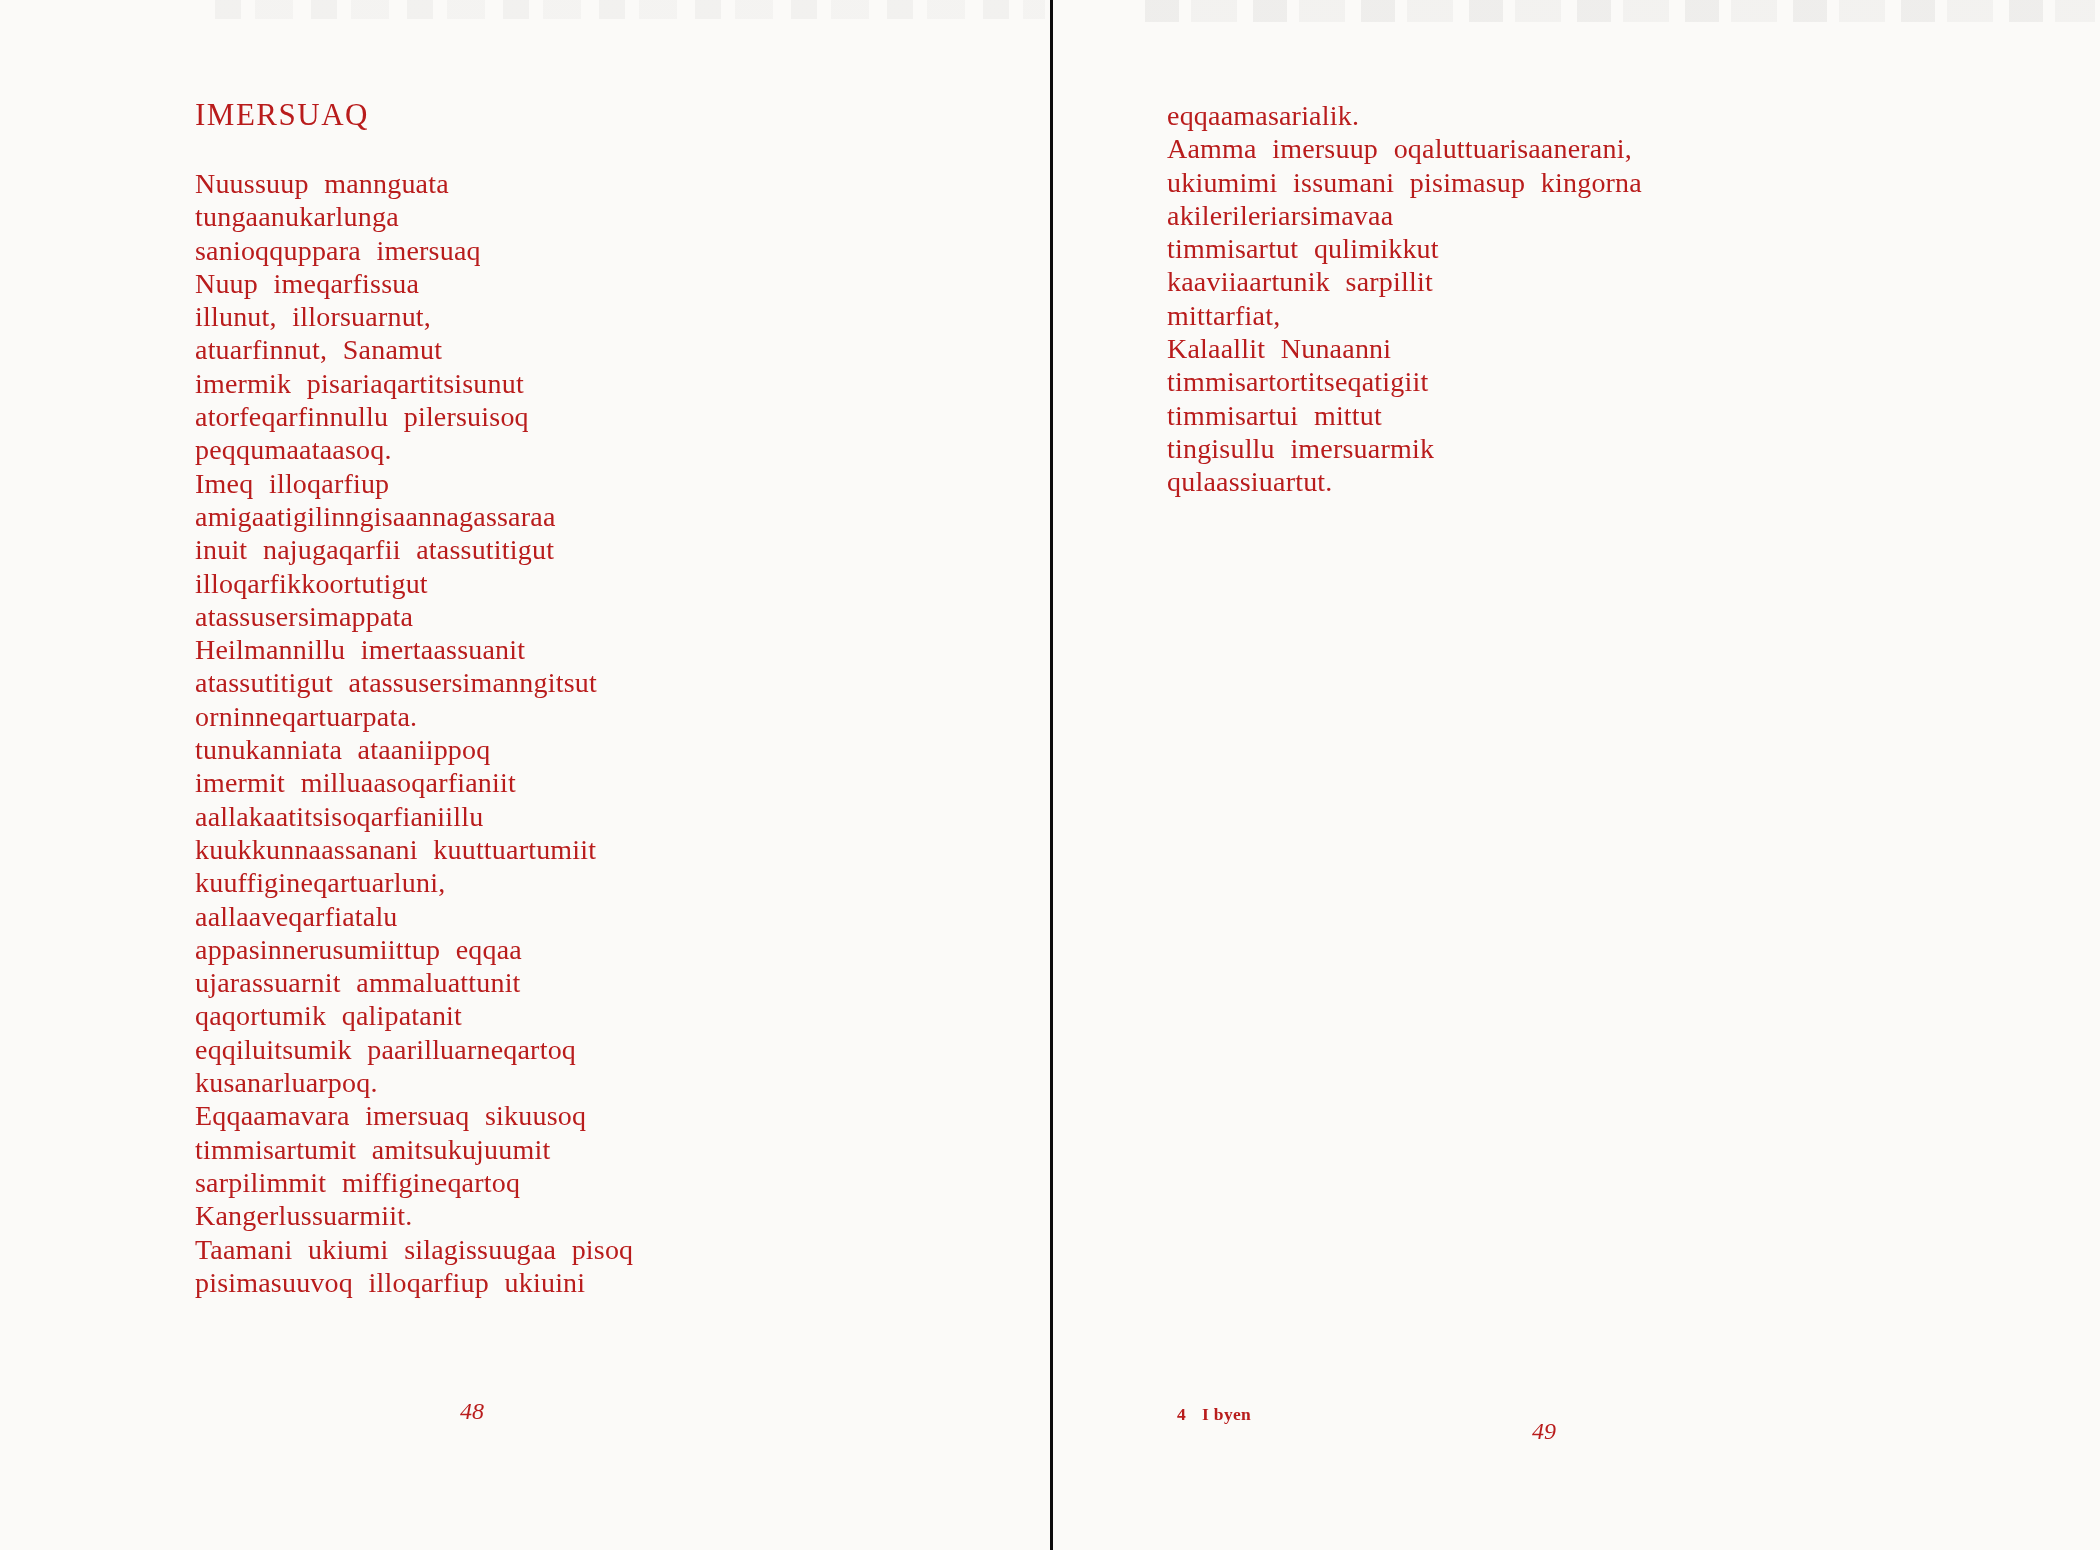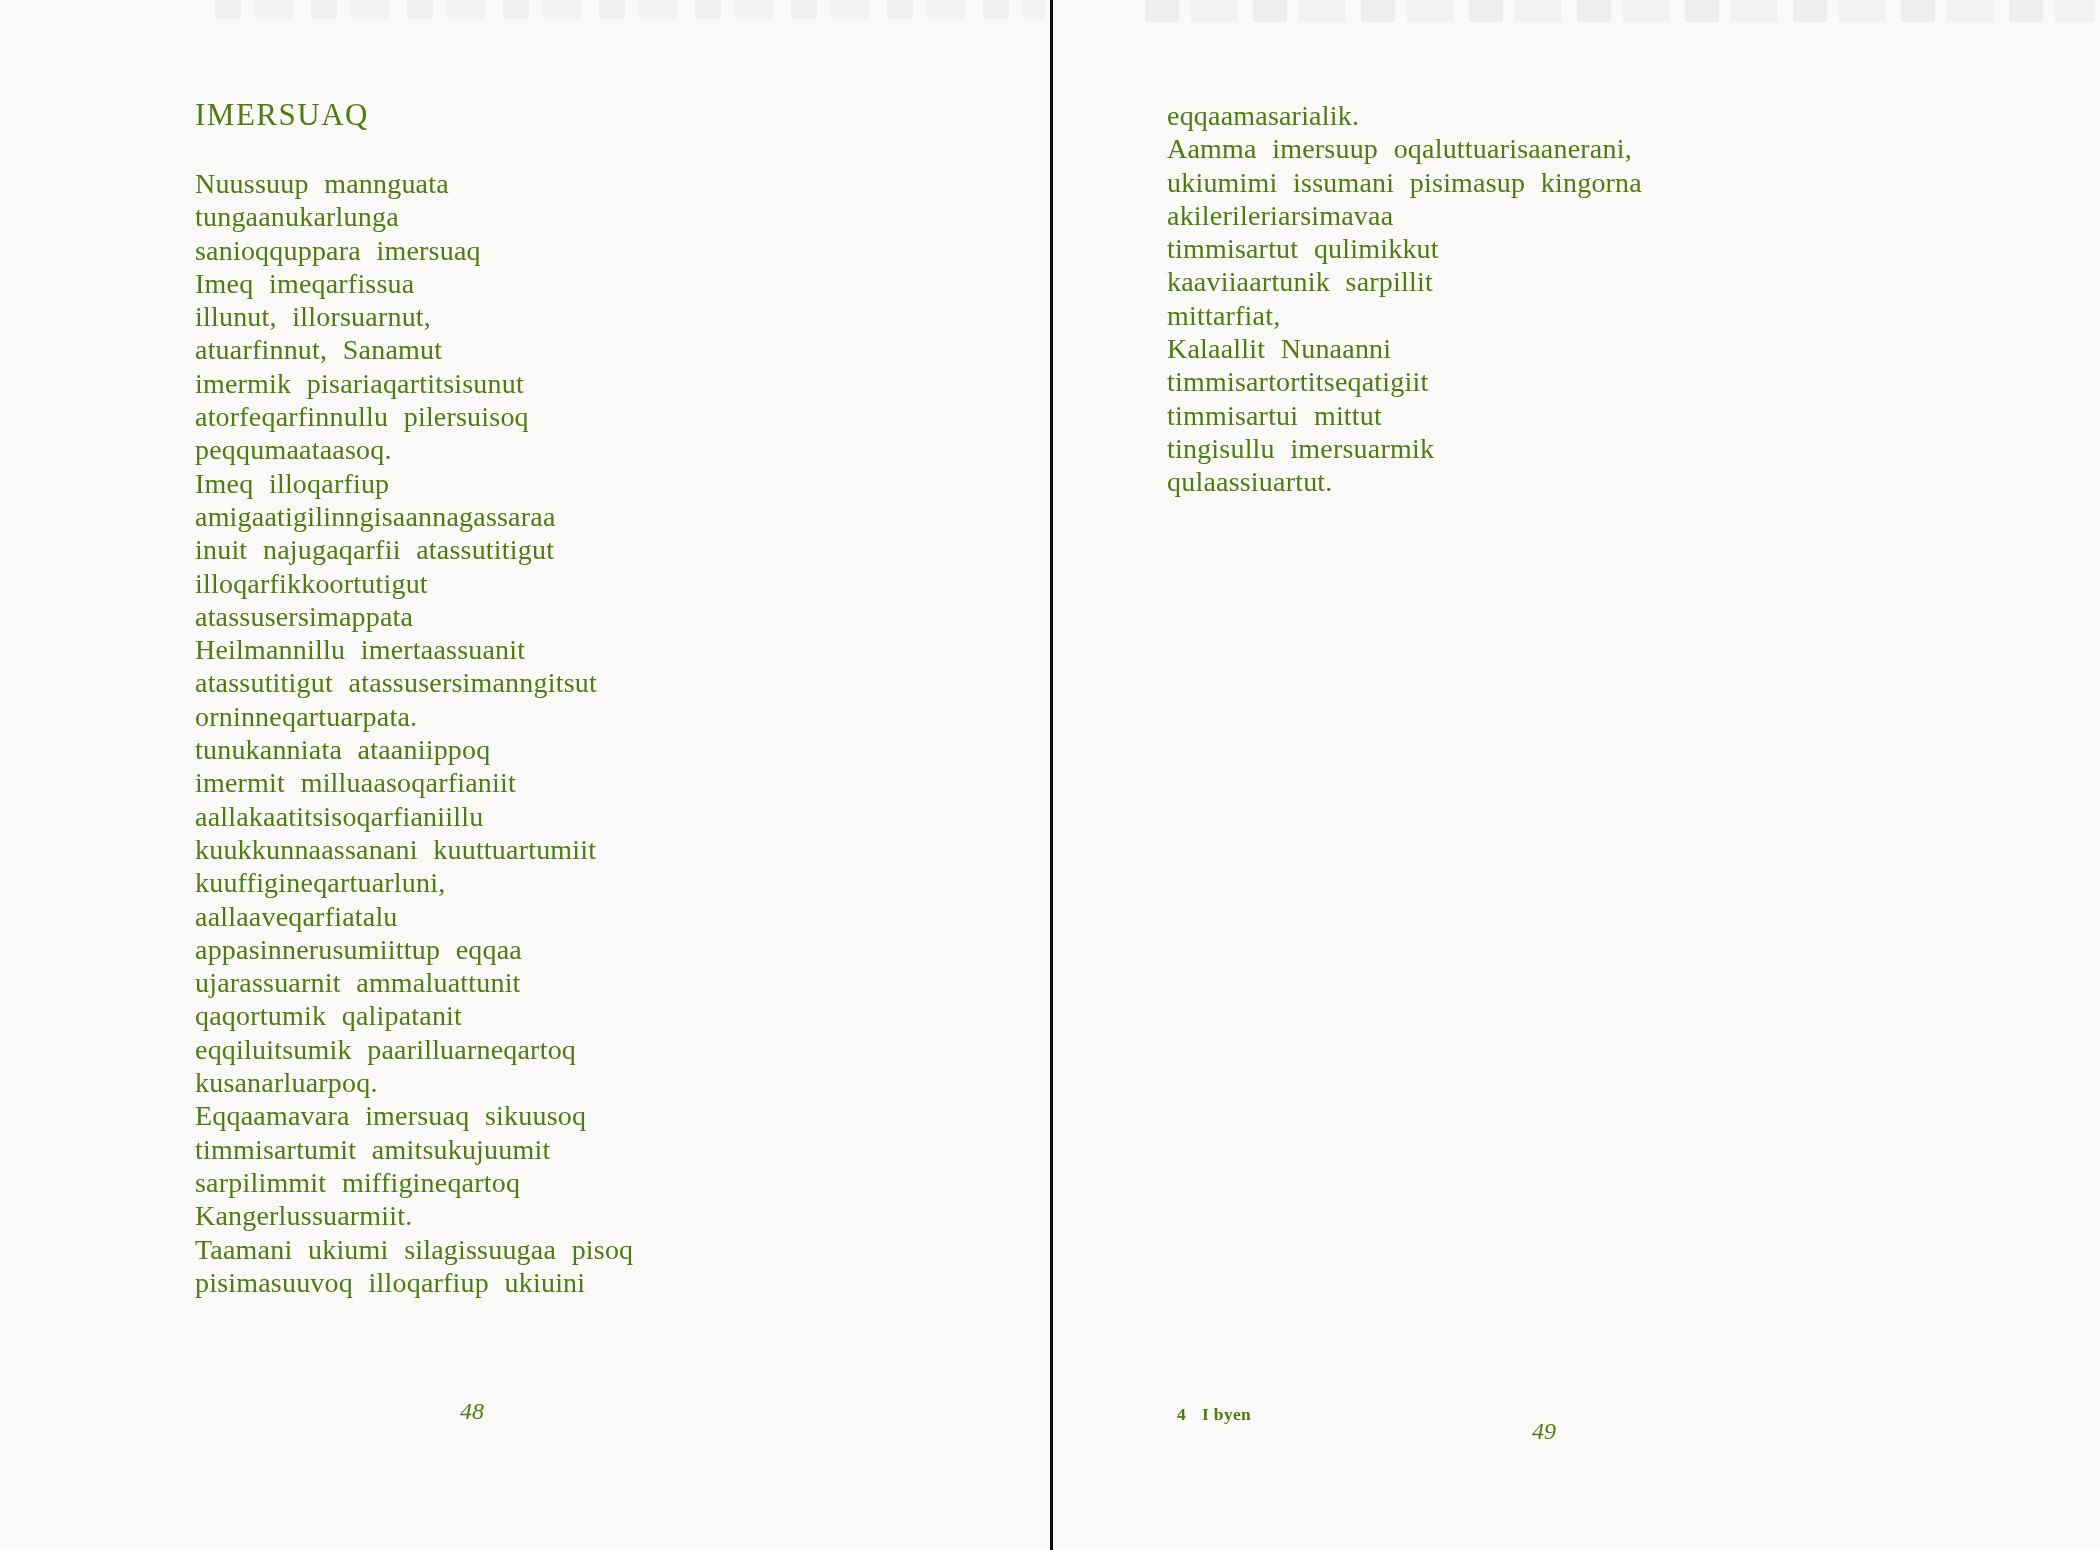--- a/index.html
+++ b/index.html
@@ -9,21 +9,21 @@
     height: 1550px;
     overflow: hidden;
     background: #f6f5f3;
     font-family: "Liberation Serif", "DejaVu Serif", serif;
   }
   .canvas {
     position: relative;
     width: 2100px;
     height: 1550px;
     background: #fbfaf8;
-    color: #4d7c0f;
+    color: #b91c1c;
   }
   
   .artifact {
     position: absolute;
     top: 0;
     pointer-events: none;
   }
   .artifact.a-left {
     left: 215px; width: 830px; height: 19px;
     background: repeating-linear-gradient(90deg,
@@ -91,21 +91,21 @@
   <div class="artifact a-right"></div>
 
   <div class="gutter-line"></div>
 
   <div class="page-title">IMERSUAQ</div>
 
   <div class="poem left-poem">
       <div class="line">Nuussuup mannguata</div>
       <div class="line">tungaanukarlunga</div>
       <div class="line">sanioqquppara imersuaq</div>
-      <div class="line">Imeq imeqarfissua</div>
+      <div class="line">Nuup imeqarfissua</div>
       <div class="line">illunut, illorsuarnut,</div>
       <div class="line">atuarfinnut, Sanamut</div>
       <div class="line">imermik pisariaqartitsisunut</div>
       <div class="line">atorfeqarfinnullu pilersuisoq</div>
       <div class="line">peqqumaataasoq.</div>
       <div class="line">Imeq illoqarfiup</div>
       <div class="line">amigaatigilinngisaannagassaraa</div>
       <div class="line">inuit najugaqarfii atassutitigut</div>
       <div class="line">illoqarfikkoortutigut</div>
       <div class="line">atassusersimappata</div>

